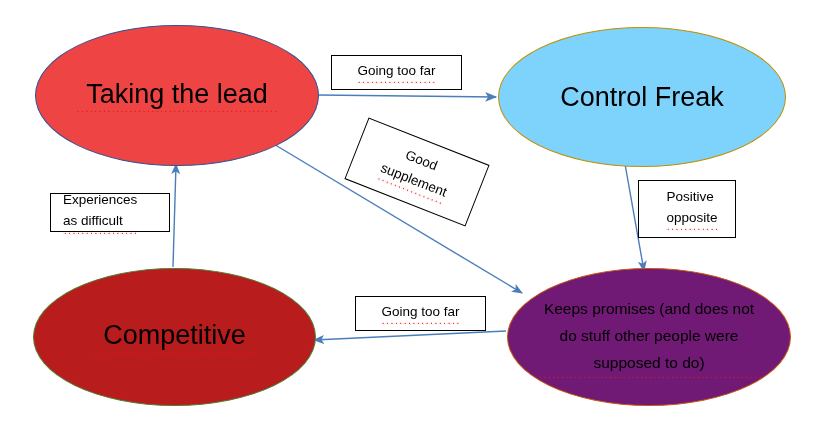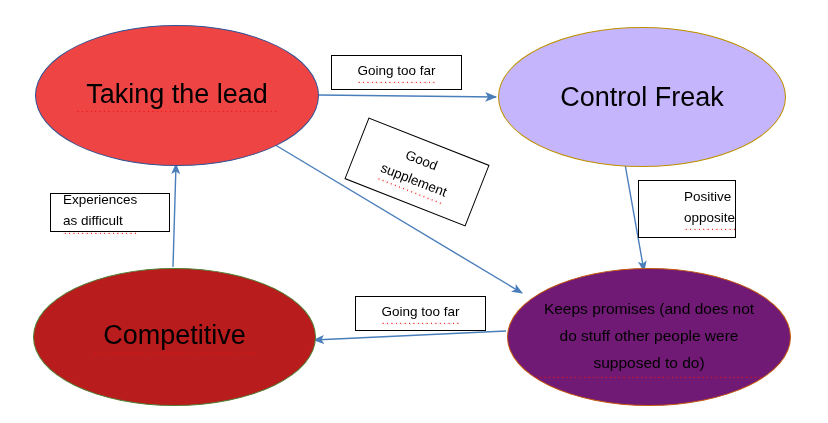--- a/index.html
+++ b/index.html
@@ -50,21 +50,21 @@
     padding-bottom: 3px;
   }
   #node-taking-lead {
     left: 35px; top: 25px; width: 284px; height: 141px;
     background: #ef4444;
     border: 1.4px solid #2F5496;
     font-size: 27px;
   }
   #node-control-freak {
     left: 498px; top: 27px; width: 288px; height: 140px;
-    background: #c4b5fd;
+    background: #7dd3fc;
     border: 1.4px solid #BF9000;
     font-size: 27px;
   }
   #node-competitive {
     left: 33px; top: 268px; width: 283px; height: 138px;
     background: #b91c1c;
     border: 1.4px solid #507E32;
     font-size: 27px;
   }
   #node-keeps-promises {
@@ -97,21 +97,21 @@
     justify-content: center;
   }
   #label-experiences {
     left: 50px; top: 193px; width: 120px; height: 39px;
     justify-content: flex-start;
     padding-left: 12px;
     text-align: left;
   }
   #label-positive-opposite {
     left: 638px; top: 180px; width: 98px; height: 58px;
-    justify-content: flex-end;
+    justify-content: center;
     padding-left: 10px;
     text-align: left;
   }
   #label-good-supplement {
     left: 352px; top: 139px; width: 130px; height: 66px;
     transform: rotate(21.5deg);
     text-align: center;
     line-height: 1.5;
   }
 </style>

